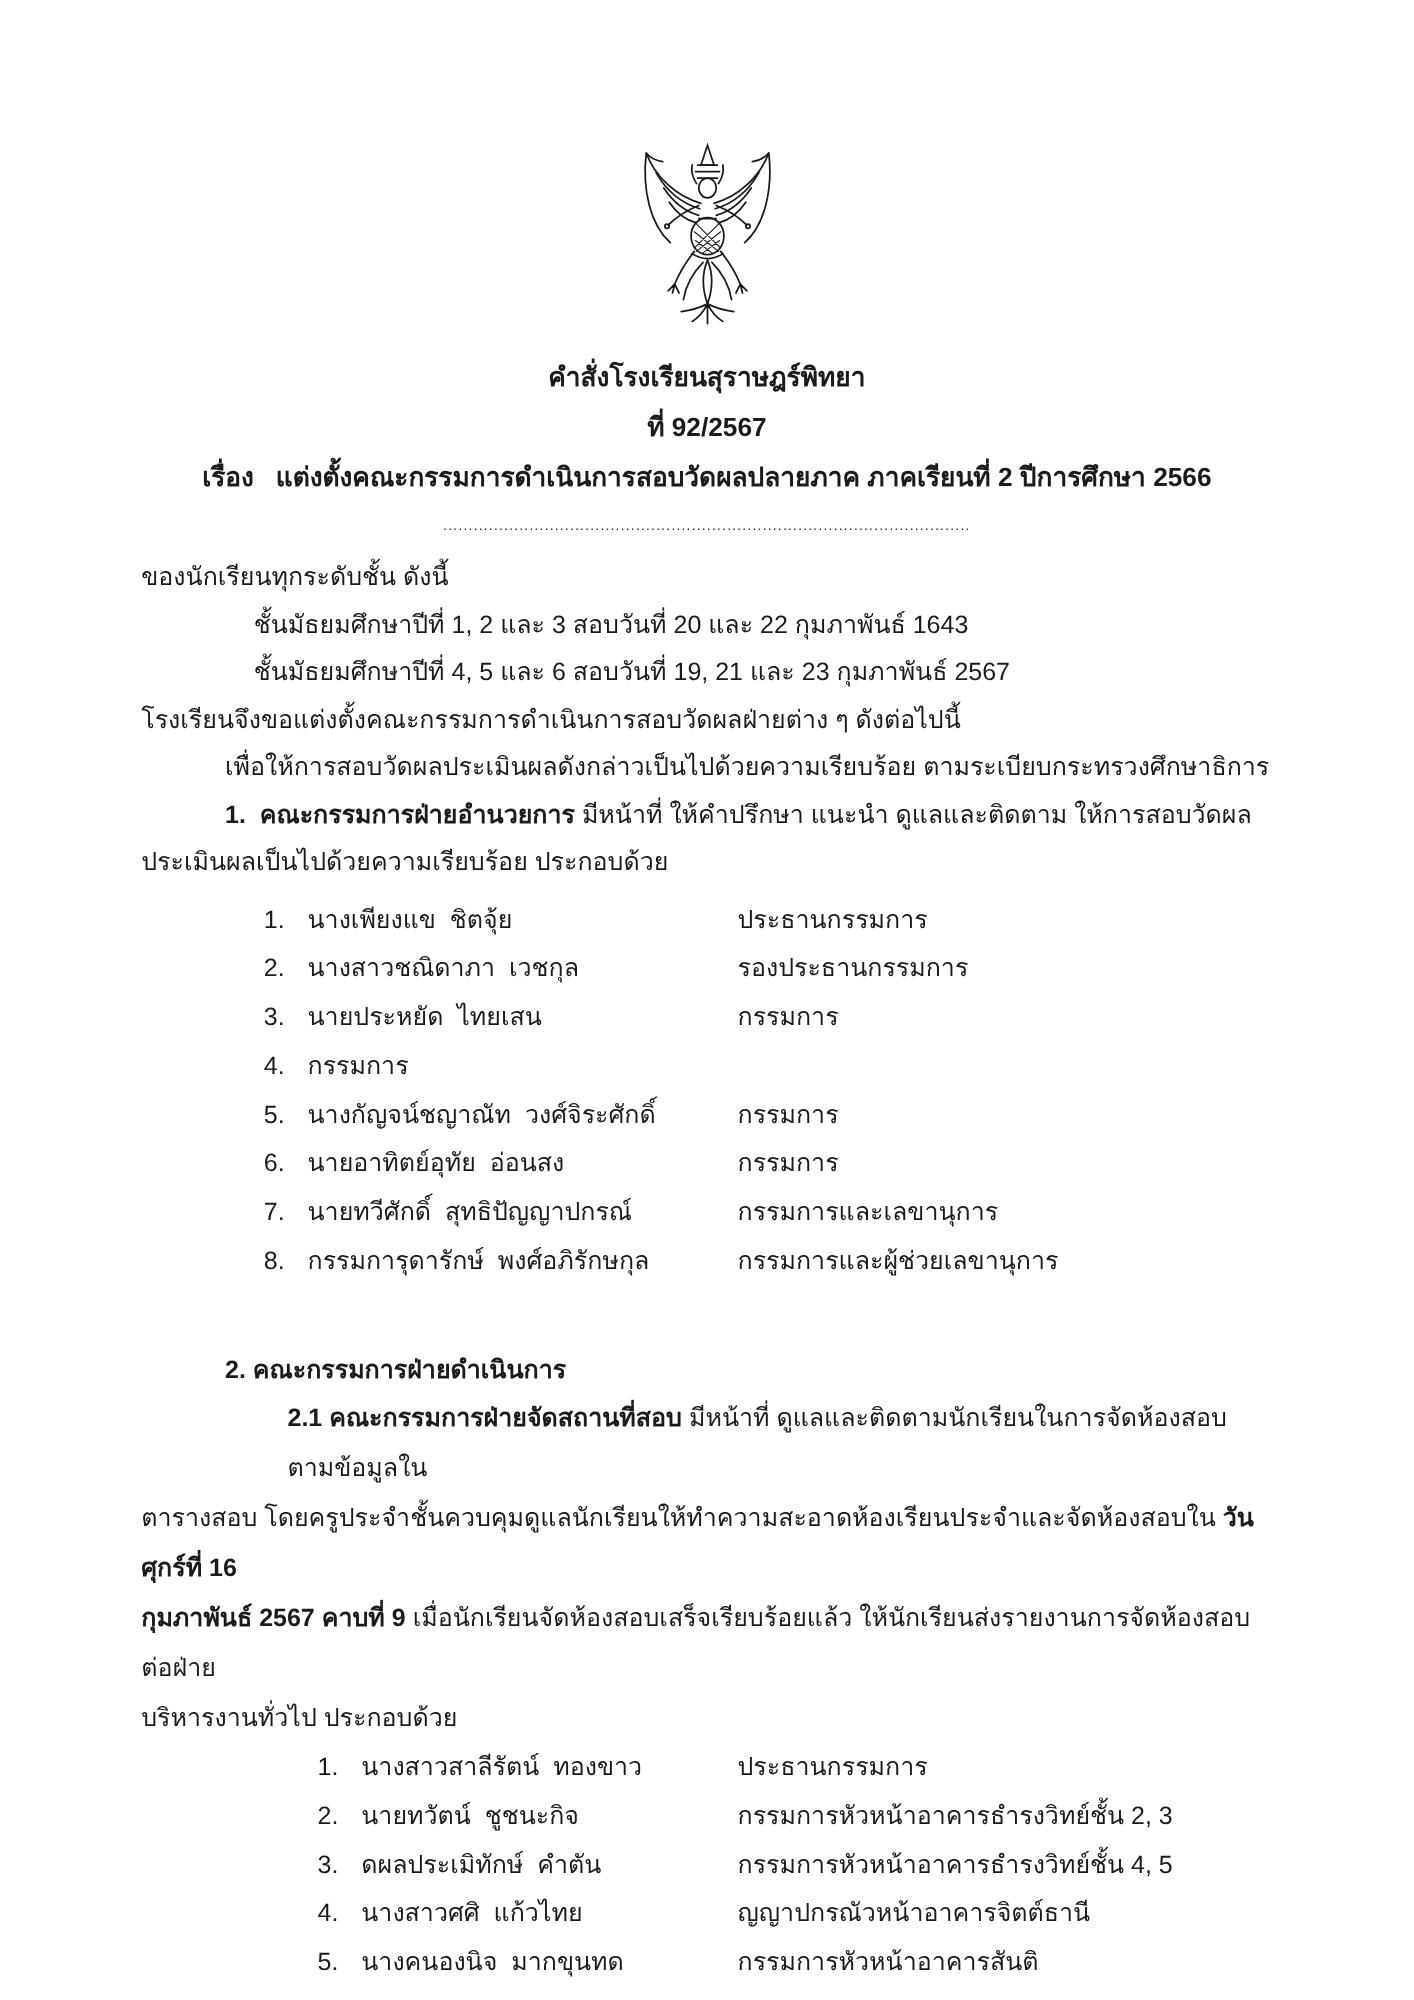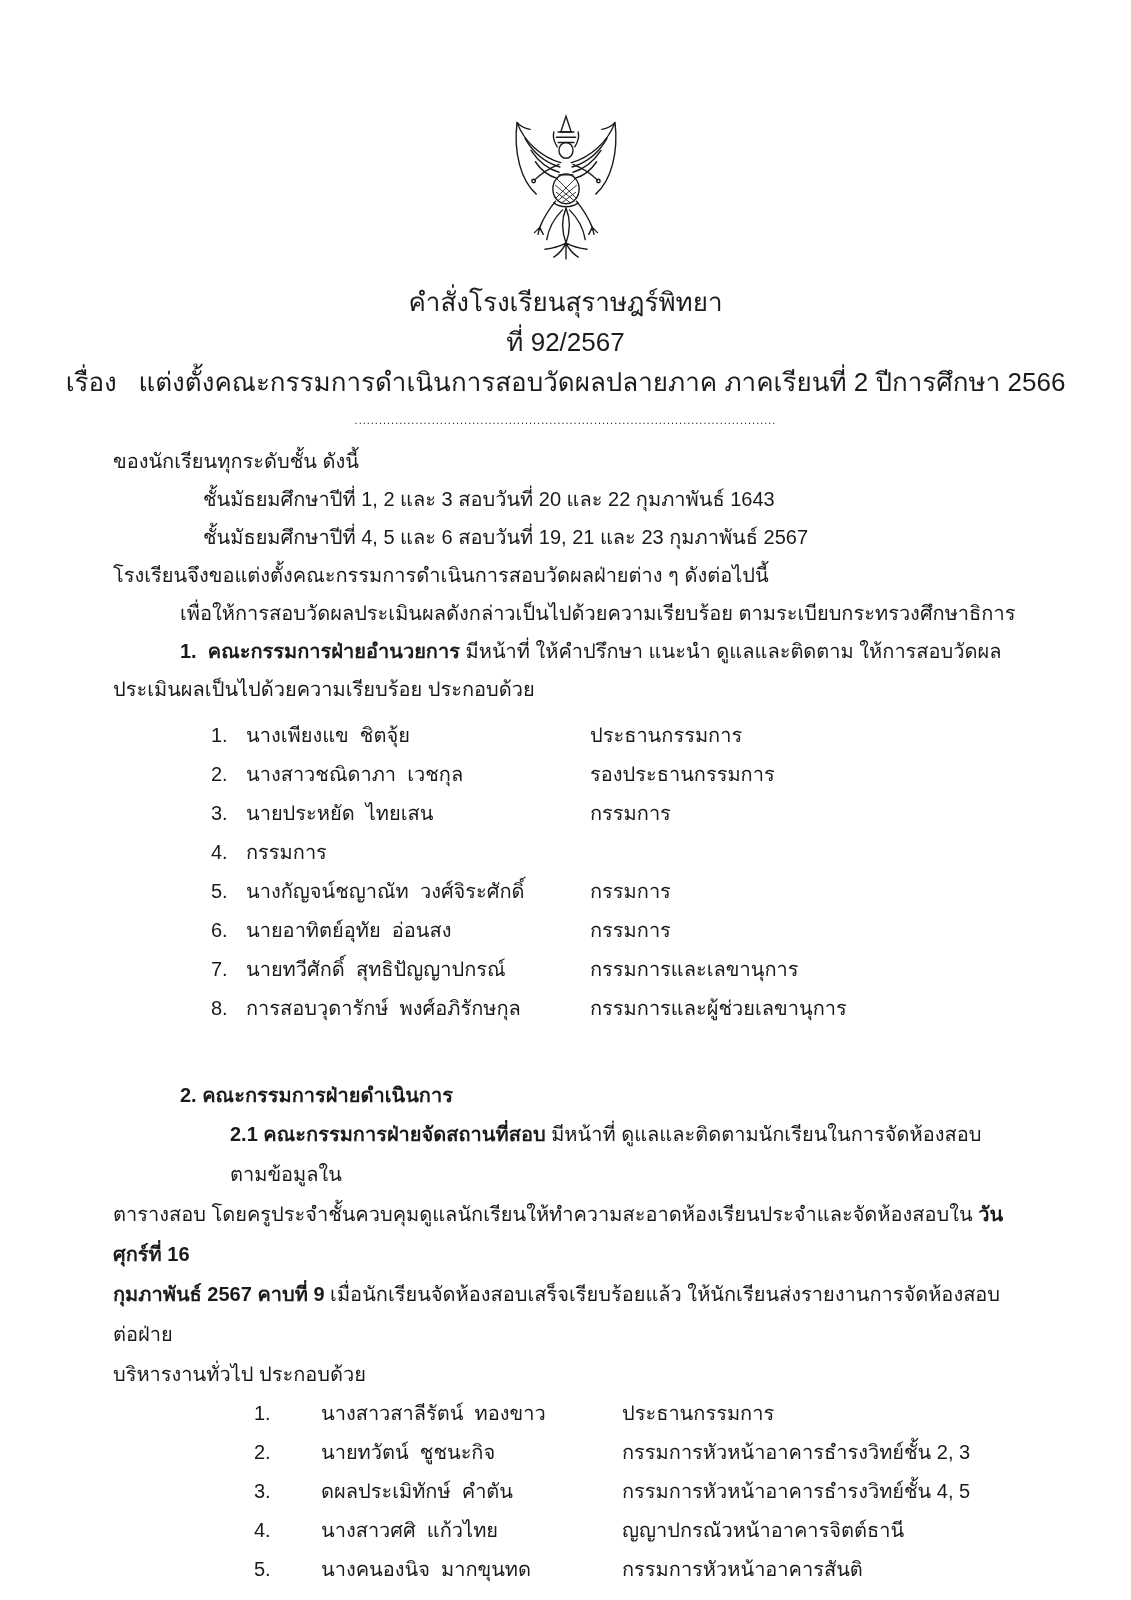--- a/index.html
+++ b/index.html
@@ -14,22 +14,22 @@
     color: #1b1b1b;
     overflow: hidden;
   }
   .t { white-space: pre-wrap; }
 
   .emblem-wrap { padding-top: 112px; text-align: center; }
   .emblem-wrap svg { display: inline-block; }
 
   .title-block { margin-top: 14px; text-align: center; }
   .title-line {
-    font-size: 26px;
-    font-weight: normal;
+    font-size: 21px;
+    font-weight: bold;
     line-height: 40px;
     white-space: pre-wrap;
   }
 
   .divider {
     margin-top: 10px;
     text-align: center;
     font-size: 11px;
     letter-spacing: 1px;
     color: #222;
@@ -44,21 +44,21 @@
   .indent-sched { padding-left: 90px; } 
   .indent-sub { padding-left: 117px; }  
   b { font-weight: bold; }
 
   .members { margin: 0; }
   .member-row { display: flex; line-height: 39px; }
   .m1 .member-row { padding-left: 98px; }
   .m2 .member-row { padding-left: 141px; }
   .member-no { width: 35px; white-space: pre-wrap; }
   .m1 .member-name { width: 344px; white-space: pre-wrap; }
-  .m2 .member-name { width: 301px; white-space: pre-wrap; margin-left: 32px; }
+  .m2 .member-name { width: 301px; white-space: pre-wrap; }
   .member-role { flex: 1; white-space: pre-wrap; }
 
   .sec2-heading { margin-top: 48px; }
 </style>
 </head>
 <body>
 
 <div class="page">
 
   <div class="emblem-wrap">
@@ -144,21 +144,21 @@
           <span class="member-name">นายอาทิตย์อุทัย  อ่อนสง</span>
           <span class="member-role">กรรมการ</span>
         </div>
       <div class="member-row">
           <span class="member-no">7.</span>
           <span class="member-name">นายทวีศักดิ์  สุทธิปัญญาปกรณ์</span>
           <span class="member-role">กรรมการและเลขานุการ</span>
         </div>
       <div class="member-row">
           <span class="member-no">8.</span>
-          <span class="member-name">การสอบวุดารักษ์  พงศ์อภิรักษกุล</span>
+          <span class="member-name">กรรมการุดารักษ์  พงศ์อภิรักษกุล</span>
           <span class="member-role">กรรมการและผู้ช่วยเลขานุการ</span>
         </div>
     </div>
 
     <div class="line indent1 sec2-heading"><b class="t">2. คณะกรรมการฝ่ายดำเนินการ</b></div>
 
     <div class="line40 indent-sub"><b class="t">2.1 คณะกรรมการฝ่ายจัดสถานที่สอบ</b><span class="t"> มีหน้าที่ ดูแลและติดตามนักเรียนในการจัดห้องสอบตามข้อมูลใน</span></div>
     <div class="line40"><span class="t">ตารางสอบ โดยครูประจำชั้นควบคุมดูแลนักเรียนให้ทำความสะอาดห้องเรียนประจำและจัดห้องสอบใน </span><b class="t">วันศุกร์ที่ 16</b></div>
     <div class="line40"><b class="t">กุมภาพันธ์ 2567 คาบที่ 9</b><span class="t"> เมื่อนักเรียนจัดห้องสอบเสร็จเรียบร้อยแล้ว ให้นักเรียนส่งรายงานการจัดห้องสอบต่อฝ่าย</span></div>
     <div class="line40">บริหารงานทั่วไป ประกอบด้วย</div>

